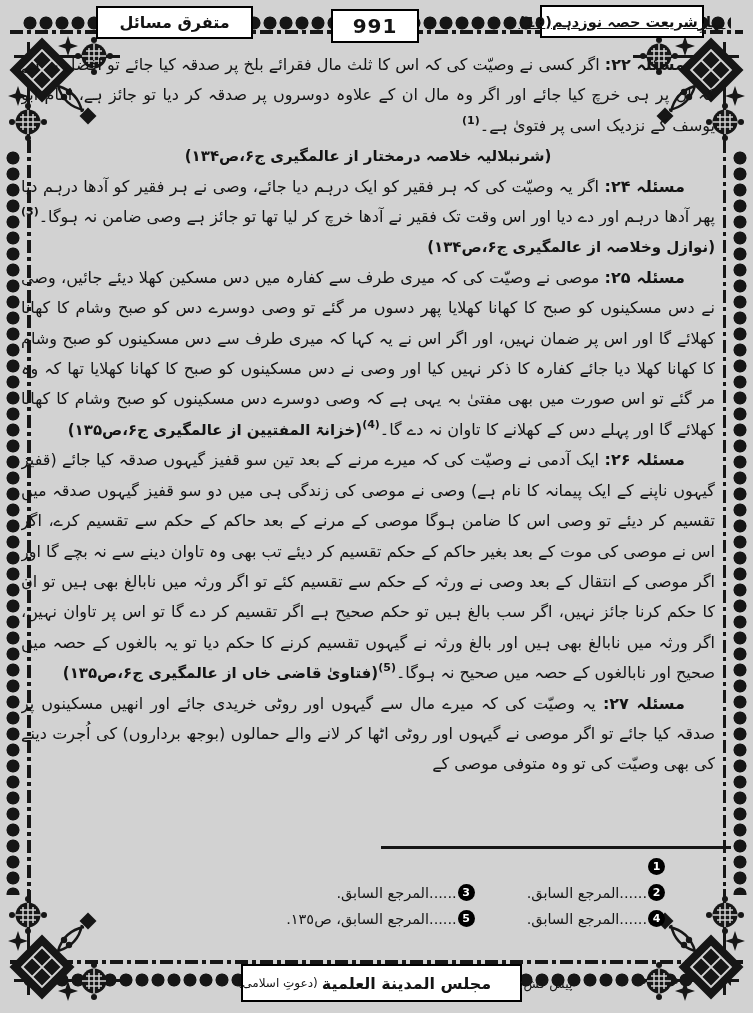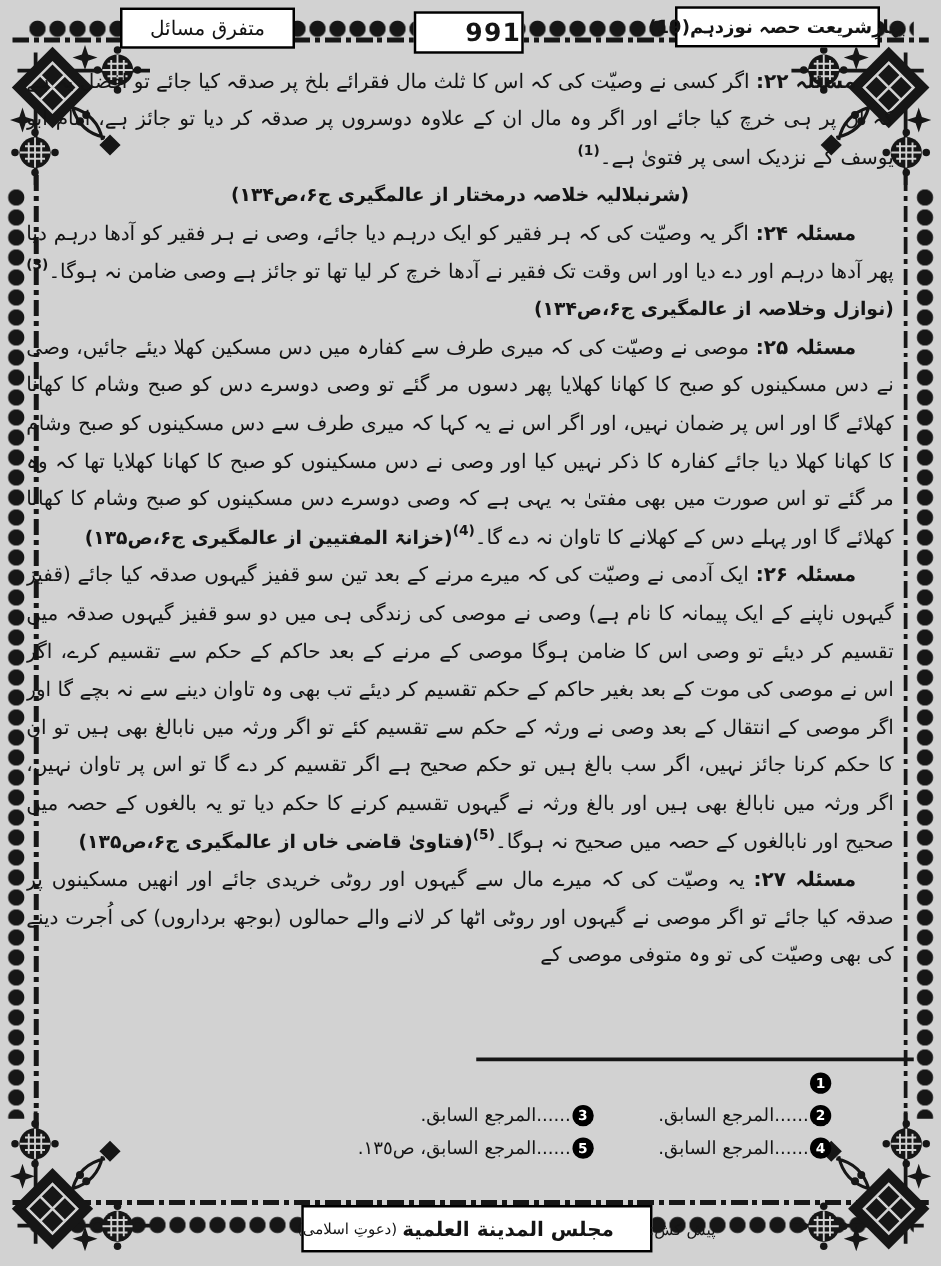--- a/index.html
+++ b/index.html
@@ -46,23 +46,23 @@
   .corner.bl { left:2px;  bottom:6px; transform:scaleY(-1); }
   .corner.br { right:2px; bottom:6px; transform:scale(-1,-1); }
 
   
   .hdr-box {
     position:absolute; z-index:3;
     background:#fff; border:2.5px solid #000;
     display:flex; align-items:center; justify-content:center;
     white-space:nowrap;
   }
-  .box-section { left:96px;  top:6px;  width:140px; height:33px; font-size:16px; font-weight:normal; }
-  .box-page    { left:331px; top:9px;  width:88px;  height:34px; font-size:20px; font-weight:bold; letter-spacing:1px; font-family:"DejaVu Sans", sans-serif;justify-content:flex-end; }
-  .box-title   { left:540px; top:5px;  width:164px; height:33px; font-size:14.5px; font-weight:bold; }
+  .box-section { left:96px;  top:6px;  width:157px; height:33px; font-size:16px; font-weight:bold; }
+  .box-page    { left:331px; top:9px;  width:88px;  height:34px; font-size:20px; font-weight:bold; letter-spacing:1px; font-family:"DejaVu Sans", sans-serif; }
+  .box-title   { left:540px; top:5px;  width:164px; height:33px; font-size:14.5px; font-weight:bold;text-decoration:underline; }
 
   
   .content {
     position:absolute; z-index:2;
     left:21px; right:38px; top:50px; height:794px;
     direction:rtl; text-align:justify;
     font-size:16px; line-height:30.4px;
     overflow:hidden;
   }
   .para { text-indent:30px; }

